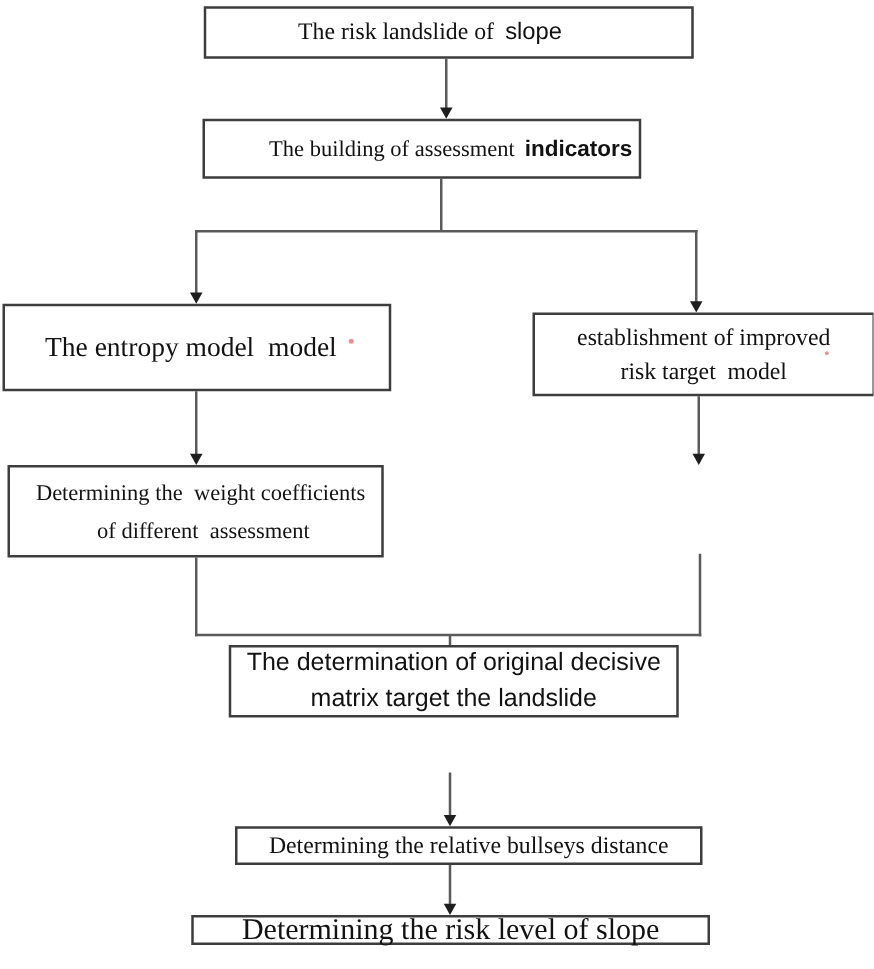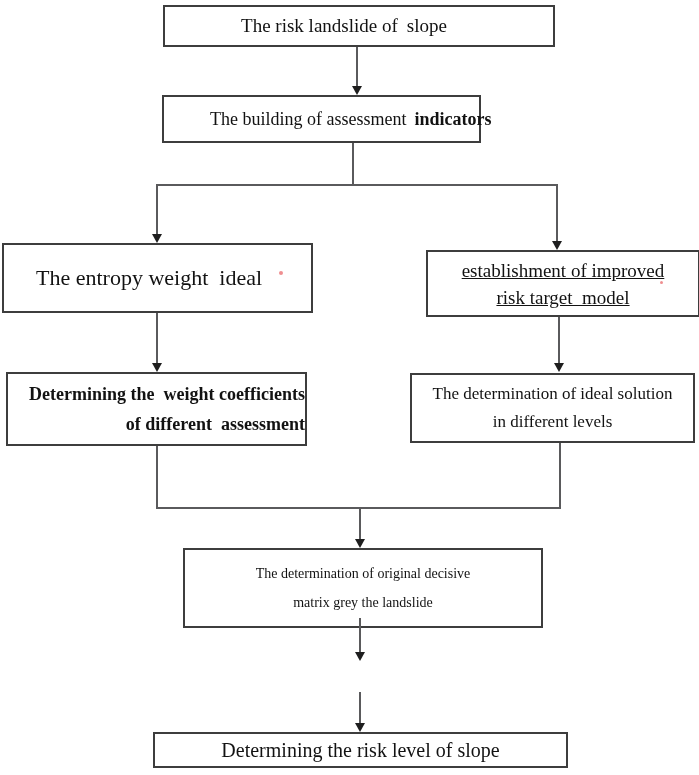--- a/index.html
+++ b/index.html
@@ -13,24 +13,24 @@
   html,body{margin:0;padding:0;background:var(--background);}
   .canvas{
     position:relative;width:699px;height:775px;background:var(--background);
     overflow:hidden;color:var(--text);
   }
   .node{
     position:absolute;box-sizing:border-box;border:2px solid var(--box_border);
     background:var(--background);display:flex;flex-direction:column;justify-content:center;
   }
   .serif{font-family:"Liberation Serif","DejaVu Serif",serif;}
-  .sans{font-family:Liberation Serif, serif;}
+  .sans{font-family:Liberation Sans, sans-serif;}
   .lbl{display:block;white-space:pre;color:var(--text);}
   .center{text-align:center;}
-  .left{text-align:right;font-weight:bold;}
+  .left{text-align:center;}
   .vline,.hline{position:absolute;background:var(--line);}
   .vline{width:2px;}
   .hline{height:2px;}
   .arrowhead{
     position:absolute;width:0;height:0;
     border-left:5px solid transparent;border-right:5px solid transparent;
     border-top:9px solid var(--arrow);
   }
   .speck{position:absolute;border-radius:50%;background:var(--speck);}
   .accent{margin-left:9px;}
@@ -41,72 +41,71 @@
 
 <div class="canvas">
 
   <div class="node serif center" style="left:163px;top:5px;width:392px;height:42px;font-size:19px;padding-right:30px;">
     <span class="lbl"><span>The risk landslide of</span><span class="sans accent">slope</span></span>
   </div>
 
   <div class="vline" style="left:356px;top:47px;height:41px;"></div>
   <div class="arrowhead" style="left:352px;top:86px;"></div>
 
-  <div class="node serif center" style="left:162px;top:95px;width:319px;height:48px;font-size:18px;padding-left:46px;">
+  <div class="node serif center" style="left:162px;top:95px;width:351px;height:48px;font-size:18px;padding-left:46px;">
     <span class="lbl"><span>The building of assessment</span><span class="sans accent-bold">indicators</span></span>
   </div>
 
   <div class="vline" style="left:352px;top:143px;height:41px;"></div>
   <div class="hline" style="left:156px;top:184px;width:402px;"></div>
   <div class="vline" style="left:156px;top:184px;height:52px;"></div>
   <div class="arrowhead" style="left:152px;top:234px;"></div>
   <div class="vline" style="left:556px;top:184px;height:59px;"></div>
   <div class="arrowhead" style="left:552px;top:241px;"></div>
 
   <div class="node serif" style="left:2px;top:243px;width:311px;height:70px;font-size:22px;padding-left:32px;">
-    <span class="lbl">The entropy weight  ideal</span>
+    <span class="lbl">The entropy model  model</span>
   </div>
   <div class="speck" style="left:279px;top:271px;width:4px;height:4px;"></div>
 
-  <div class="node serif center" style="left:426px;top:250px;width:274px;height:67px;font-size:19px;line-height:27px;text-decoration:underline;">
+  <div class="node serif center" style="left:426px;top:250px;width:274px;height:67px;font-size:19px;line-height:27px;">
     <span class="lbl">establishment of improved</span>
     <span class="lbl">risk target  model</span>
   </div>
   <div class="speck" style="left:660px;top:281px;width:3px;height:3px;"></div>
 
   <div class="vline" style="left:156px;top:313px;height:51px;"></div>
   <div class="arrowhead" style="left:152px;top:363px;"></div>
   <div class="vline" style="left:558px;top:317px;height:47px;"></div>
   <div class="arrowhead" style="left:554px;top:363px;"></div>
 
   <div class="node serif left" style="left:6px;top:372px;width:301px;height:74px;font-size:18px;line-height:30px;padding-left:8px;">
     <span class="lbl">Determining the  weight coefficients</span>
     <span class="lbl"> of different  assessment</span>
   </div>
 
-  <div class="node serif center" style="left:410px;top:373px;width:285px;height:70px;font-size:17px;line-height:28px;">
-    <span class="lbl">The determination of ideal solution</span>
-    <span class="lbl">in different levels</span>
-  </div>
 
   <div class="vline" style="left:156px;top:446px;height:63px;"></div>
   <div class="vline" style="left:559px;top:443px;height:66px;"></div>
   <div class="hline" style="left:156px;top:507px;width:405px;"></div>
   <div class="vline" style="left:359px;top:508px;height:32px;"></div>
   <div class="arrowhead" style="left:355px;top:539px;"></div>
 
-  <div class="node sans center" style="left:183px;top:548px;width:360px;height:80px;font-size:14px;line-height:29px;">
+  <div class="node sans center" style="left:183px;top:516px;width:360px;height:58px;font-size:20px;line-height:29px;">
     <span class="lbl">The determination of original decisive</span>
-    <span class="lbl">matrix grey the landslide</span>
+    <span class="lbl">matrix target the landslide</span>
   </div>
 
   <div class="vline" style="left:359px;top:618px;height:36px;"></div>
   <div class="arrowhead" style="left:355px;top:652px;"></div>
 
+  <div class="node serif center" style="left:188px;top:661px;width:374px;height:31px;font-size:19px;">
+    <span class="lbl">Determining the relative bullseys distance</span>
+  </div>
 
   <div class="vline" style="left:359px;top:692px;height:33px;"></div>
   <div class="arrowhead" style="left:355px;top:723px;"></div>
 
-  <div class="node serif center" style="left:153px;top:732px;width:415px;height:36px;font-size:20px;">
+  <div class="node serif center" style="left:153px;top:732px;width:415px;height:24px;font-size:24px;">
     <span class="lbl">Determining the risk level of slope</span>
   </div>
 
 </div>
 
 </body></html>

